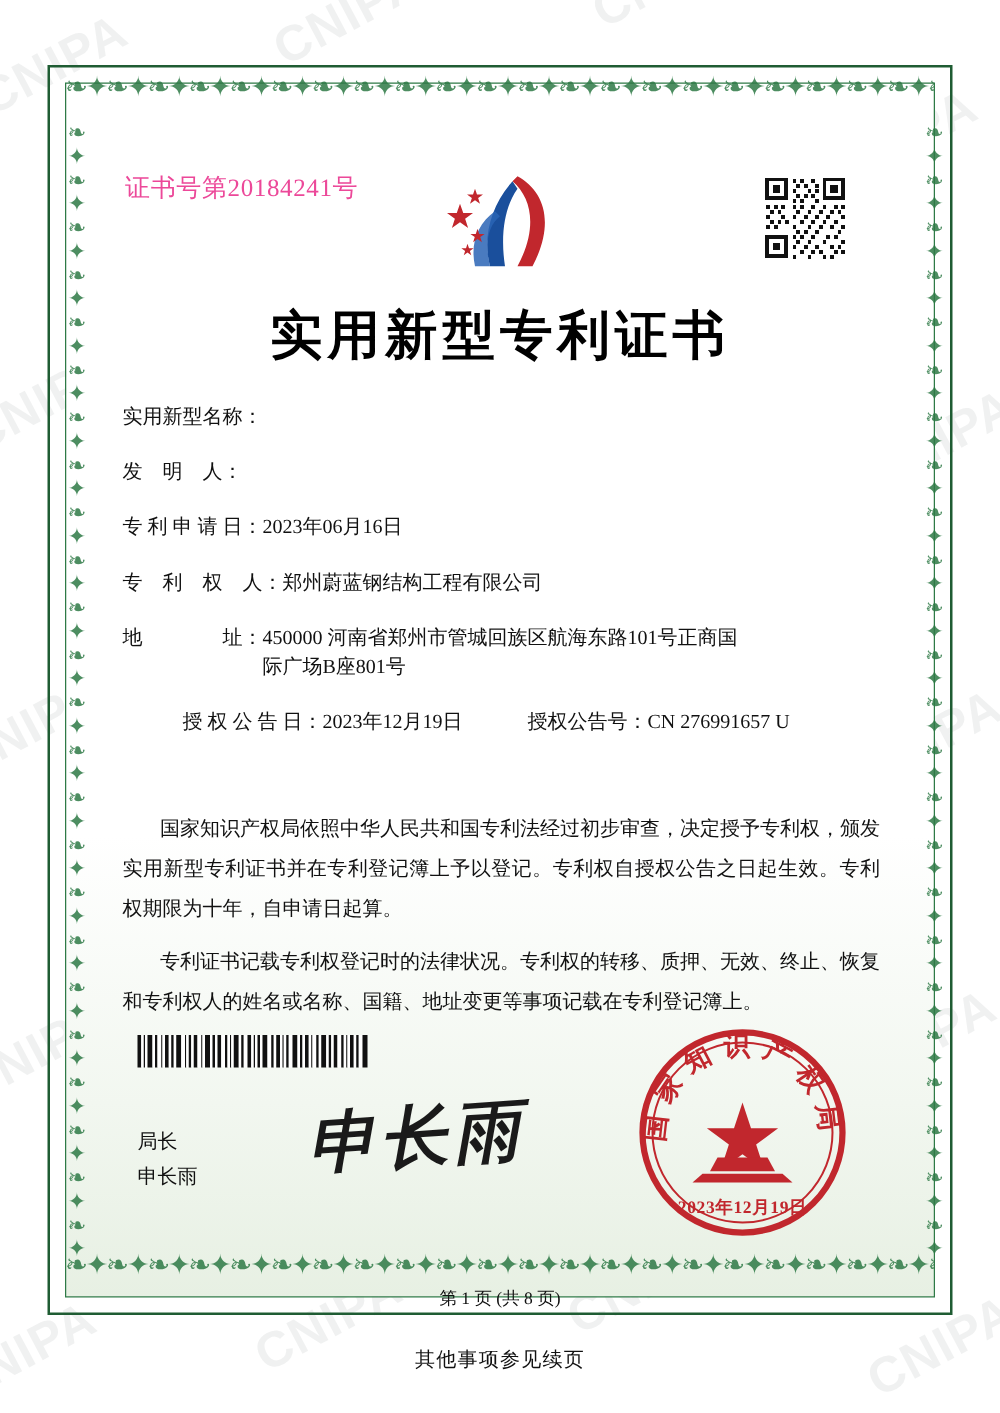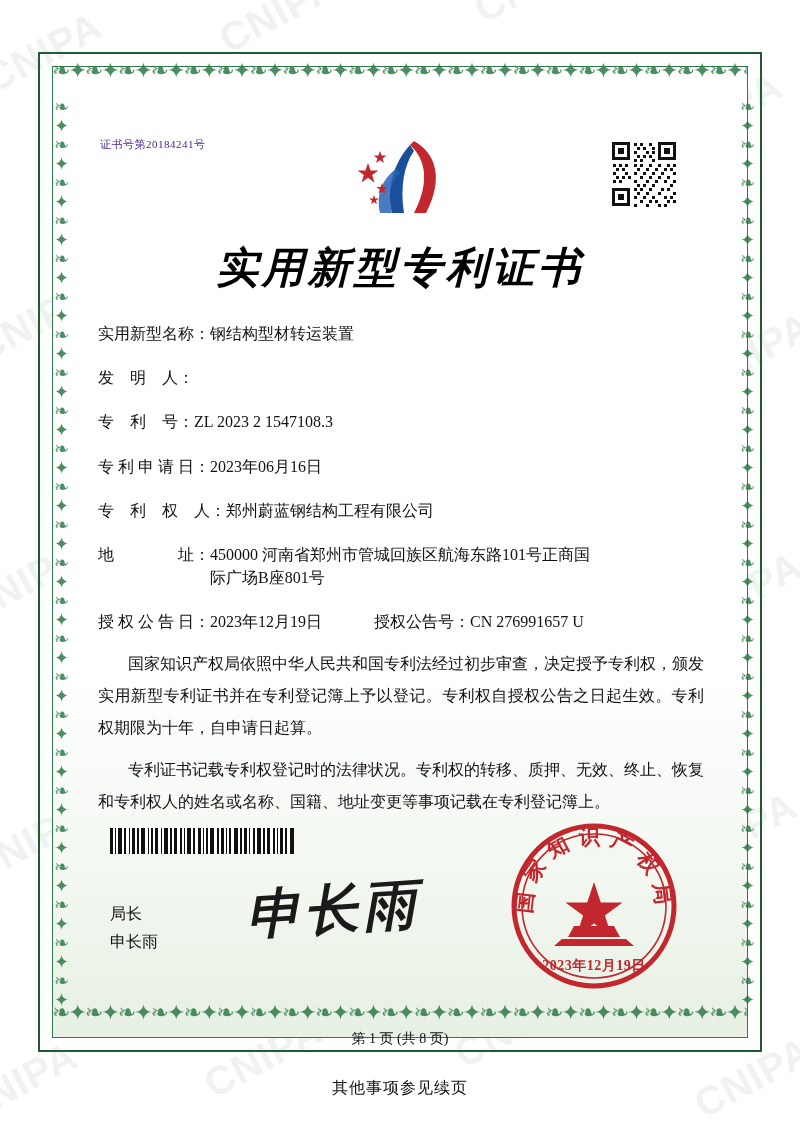--- a/index.html
+++ b/index.html
@@ -100,22 +100,22 @@
     text-align: center;
   }
   .orn-left { left: 44px; }
   .orn-right { left: 730px; }
 
   
   .cert-no {
     position: absolute;
     left: 100px;
     top: 137px;
-    font-size: 11px;
-    color: #4c1d95;
+    font-size: 20px;
+    color: #ec4899;
     letter-spacing: 0.5px;
   }
 
   .logo {
     position: absolute;
     left: 352px;
     top: 135px;
     width: 110px;
     height: 90px;
   }
@@ -136,21 +136,20 @@
     position: absolute;
     left: 0;
     top: 240px;
     width: 800px;
     text-align: center;
     font-size: 42px;
     font-weight: bold;
     letter-spacing: 4px;
     color: #000;
     font-family: "DejaVu Serif", serif;
-    font-style: italic;
   }
 
   
   .fields {
     position: absolute;
     left: 98px;
     top: 322px;
     width: 604px;
     font-size: 16px;
     color: #111;
@@ -168,20 +167,21 @@
   .row .val {
     flex: 1 1 auto;
   }
   .row .val .line2 { display: block; }
 
   .row-inline {
     display: flex;
     align-items: flex-start;
     margin-bottom: 21px;
     line-height: 1.45;
+    margin-left: 48px;
   }
   .row-inline .seg2 { margin-left: 52px; }
 
   
   .paras {
     position: absolute;
     left: 98px;
     top: 648px;
     width: 606px;
     font-size: 16px;
@@ -422,31 +422,26 @@
       </g>
     </svg>
   </div>
 
   <div class="title">实用新型专利证书</div>
 
   <div class="fields">
 
     <div class="row">
       <span class="lbl">实用新型名称：</span>
-      <span class="val">钢结构型材转运装置</span>
     </div>
 
     <div class="row">
       <span class="lbl">发　明　人：</span>
     </div>
 
-    <div class="row">
-      <span class="lbl">专　利　号：</span>
-      <span class="val">ZL 2023 2 1547108.3</span>
-    </div>
 
     <div class="row">
       <span class="lbl">专 利 申 请 日：</span>
       <span class="val">2023年06月16日</span>
     </div>
 
     <div class="row">
       <span class="lbl">专　利　权　人：</span>
       <span class="val">郑州蔚蓝钢结构工程有限公司</span>
     </div>

